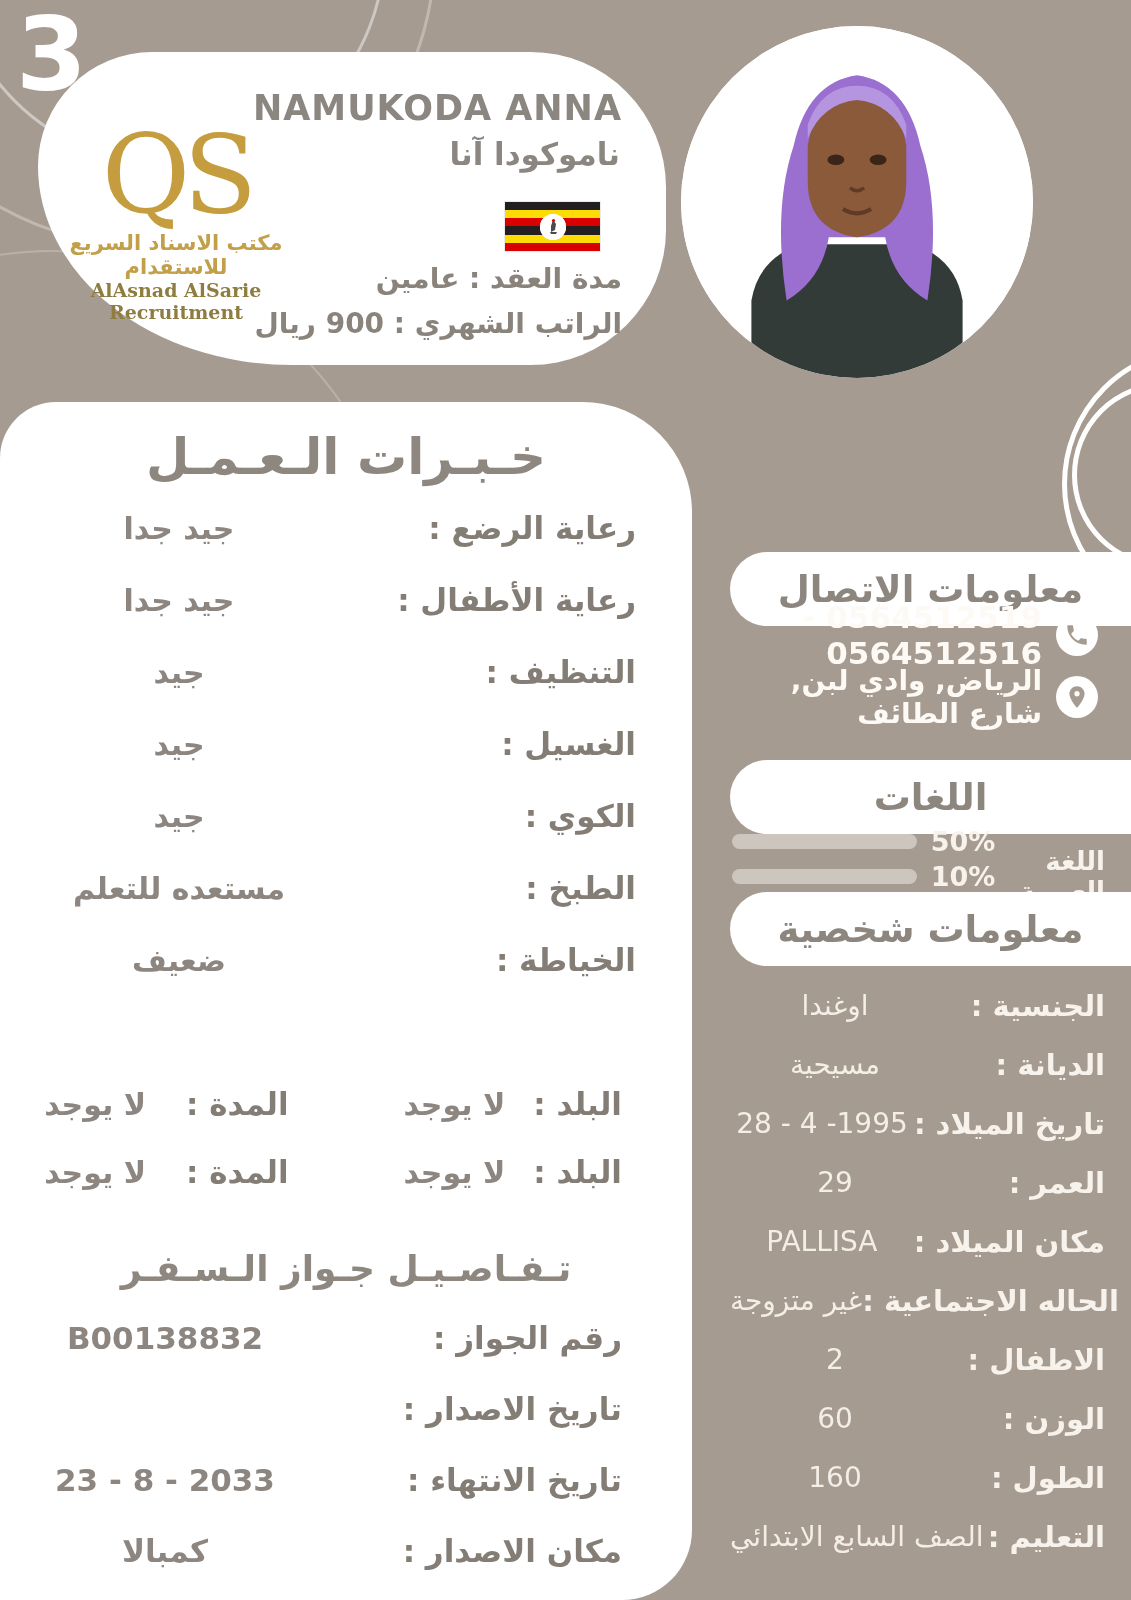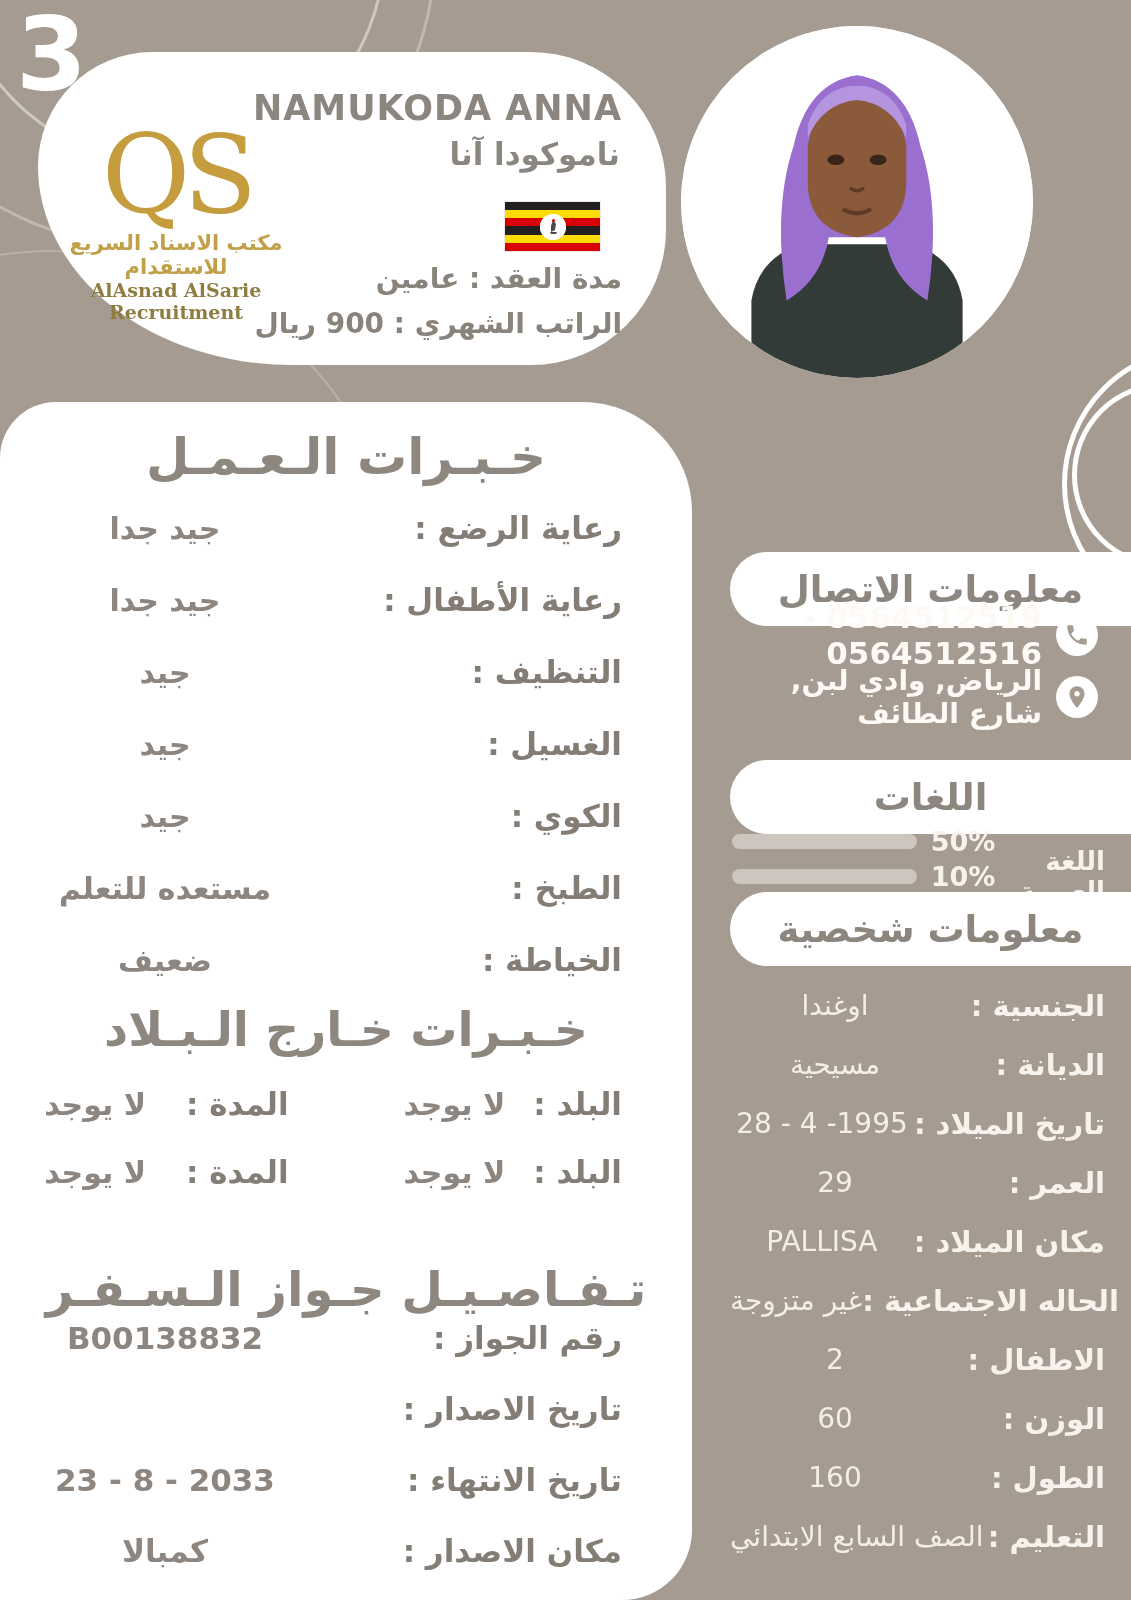--- a/index.html
+++ b/index.html
@@ -44,23 +44,23 @@
   .photo-circle svg{display:block;width:100%;height:100%;}
 
   
   .left-panel{
     position:absolute;left:0;top:402px;width:692px;height:1198px;background:#ffffff;
     border-radius:56px 110px 70px 0;overflow:hidden;
   }
   .panel-heading{position:absolute;width:100%;text-align:center;font-weight:bold;color:#8d8780;}
   .h-work{top:26px;font-size:50px;}
   .h-abroad{top:600px;font-size:47px;}
-  .h-passport{top:846px;font-size:48px;margin-top:13px;}
-
-  .skill-rows{position:absolute;left:0;top:90px;width:100%;}
+  .h-passport{top:846px;font-size:36px;}
+
+  .skill-rows{position:absolute;left:14px;top:90px;width:100%;}
   .skill-row{display:flex;direction:ltr;align-items:center;height:72px;}
   .skill-row .val{width:330px;text-align:center;font-size:30px;font-weight:bold;color:#8d8680;}
   .skill-row .lab{flex:1;text-align:right;padding-right:70px;font-size:31px;font-weight:bold;color:#847d76;direction:rtl;}
 
   .abroad-rows{position:absolute;left:0;top:668px;width:100%;}
   .abroad-row{display:flex;direction:rtl;align-items:center;height:68px;padding-right:70px;font-weight:bold;}
   .abroad-row .l1{font-size:31px;color:#847d76;}
   .abroad-row .v1{font-size:30px;color:#8d8680;margin-right:28px;}
   .abroad-row .l2{font-size:31px;color:#847d76;margin-right:115px;}
   .abroad-row .v2{font-size:30px;color:#8d8680;margin-right:40px;}
@@ -190,21 +190,20 @@
       <div class="skill-row">
         <span class="val">مستعده للتعلم</span>
         <span class="lab">الطبخ :</span>
       </div>
       <div class="skill-row">
         <span class="val">ضعيف</span>
         <span class="lab">الخياطة :</span>
       </div>
     </div>
 
-    <div class="panel-heading h-abroad">خـبـرات خـارج الـبـلاد</div>
 
     <div class="abroad-rows">
       <div class="abroad-row">
         <span class="l1">البلد :</span>
         <span class="v1">لا يوجد</span>
         <span class="l2">المدة :</span>
         <span class="v2">لا يوجد</span>
       </div>
       <div class="abroad-row">
         <span class="l1">البلد :</span>

